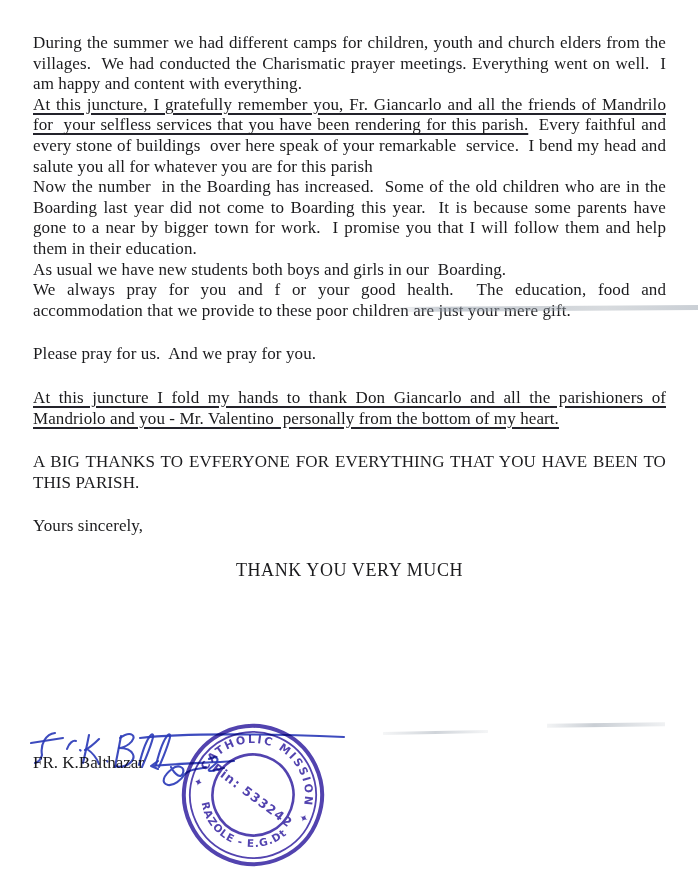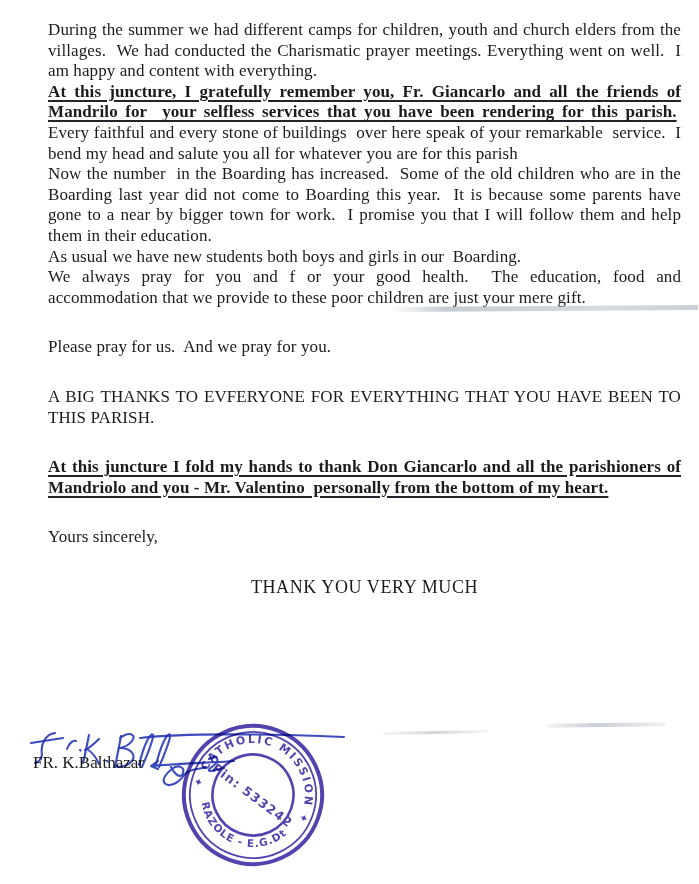--- a/index.html
+++ b/index.html
@@ -10,32 +10,32 @@
   }
   *{box-sizing:border-box;}
   html,body{margin:0;padding:0;}
   body{
     width:699px;height:884px;position:relative;overflow:hidden;
     background:#ffffff;color:var(--ink);
     font-family:"Liberation Serif", serif;
   }
   .page{position:absolute;inset:0;}
   .body-text{
-    position:absolute;left:48px;top:0;width:633px;padding-top:20px;
+    position:absolute;left:33px;top:0;width:633px;padding-top:33px;
   }
   p.para{
     margin:0;text-align:justify;font-size:17px;line-height:20.6px;
     letter-spacing:.1px;color:var(--ink);
   }
-  p.para.gap{margin-top:29px;}
+  p.para.gap{margin-top:23px;}
   p.para.align-center{text-align:center;}
   p.para.large{font-size:18px;letter-spacing:.6px;}
   span.seg{}
   span.seg.bold-underline{
-    font-weight:bold;
+    font-weight:normal;
     text-decoration:underline;
     text-decoration-thickness:1.6px;
     text-underline-offset:3px;
     text-decoration-color:#23232b;
   }
   .signature-name{
     position:absolute;left:33px;top:753px;
     font-size:17px;line-height:20px;color:var(--ink);z-index:2;
   }
   svg.signature{
@@ -80,22 +80,22 @@
 
 <div class="page">
 
   <div class="body-text" id="letter-body">
       <p class="para"><span class="seg">During the summer we had different camps for children, youth and church elders from the villages.&nbsp; We had conducted the Charismatic prayer meetings. Everything went on well.&nbsp; I am happy and content with everything.</span></p>
       <p class="para"><span class="seg bold-underline">At this juncture, I gratefully remember you, Fr. Giancarlo and all the friends of Mandrilo for&nbsp; your selfless services that you have been rendering for this parish.</span><span class="seg">&nbsp; Every faithful and every stone of buildings&nbsp; over here speak of your remarkable&nbsp; service.&nbsp; I bend my head and salute you all for whatever you are for this parish</span></p>
       <p class="para"><span class="seg">Now the number&nbsp; in the Boarding has increased.&nbsp; Some of the old children who are in the Boarding last year did not come to Boarding this year.&nbsp; It is because some parents have gone to a near by bigger town for work.&nbsp; I promise you that I will follow them and help them in their education.</span></p>
       <p class="para"><span class="seg">As usual we have new students both boys and girls in our&nbsp; Boarding.</span></p>
       <p class="para"><span class="seg">We always pray for you and f or your good health.&nbsp; The education, food and accommodation that we provide to these poor children are just your mere gift.</span></p>
       <p class="para gap"><span class="seg">Please pray for us.&nbsp; And we pray for you.</span></p>
+      <p class="para gap"><span class="seg bold-underline">At this juncture I fold my hands to thank Don Giancarlo and all the parishioners of Mandriolo and you - Mr. Valentino&nbsp; personally from the bottom of my heart.</span></p>
       <p class="para gap"><span class="seg">A BIG THANKS TO EVFERYONE FOR EVERYTHING THAT YOU HAVE BEEN TO THIS PARISH.</span></p>
-      <p class="para gap"><span class="seg bold-underline">At this juncture I fold my hands to thank Don Giancarlo and all the parishioners of Mandriolo and you - Mr. Valentino&nbsp; personally from the bottom of my heart.</span></p>
       <p class="para gap"><span class="seg">Yours sincerely,</span></p>
       <p class="para gap align-center large"><span class="seg">THANK YOU VERY MUCH</span></p>
     </div>
 
   <div class="signature-name">FR. K.Balthazar</div>
 
   <svg class="signature" viewBox="0 0 340 75" aria-hidden="true">
     <path d="M20,33 C18,22 24,12 33,11 M20,33 C19,37 17,40 13,41"></path>
     <path d="M9,21 L41,16"></path>
     <path d="M45,27 C47,21 51,18 54,19"></path>

